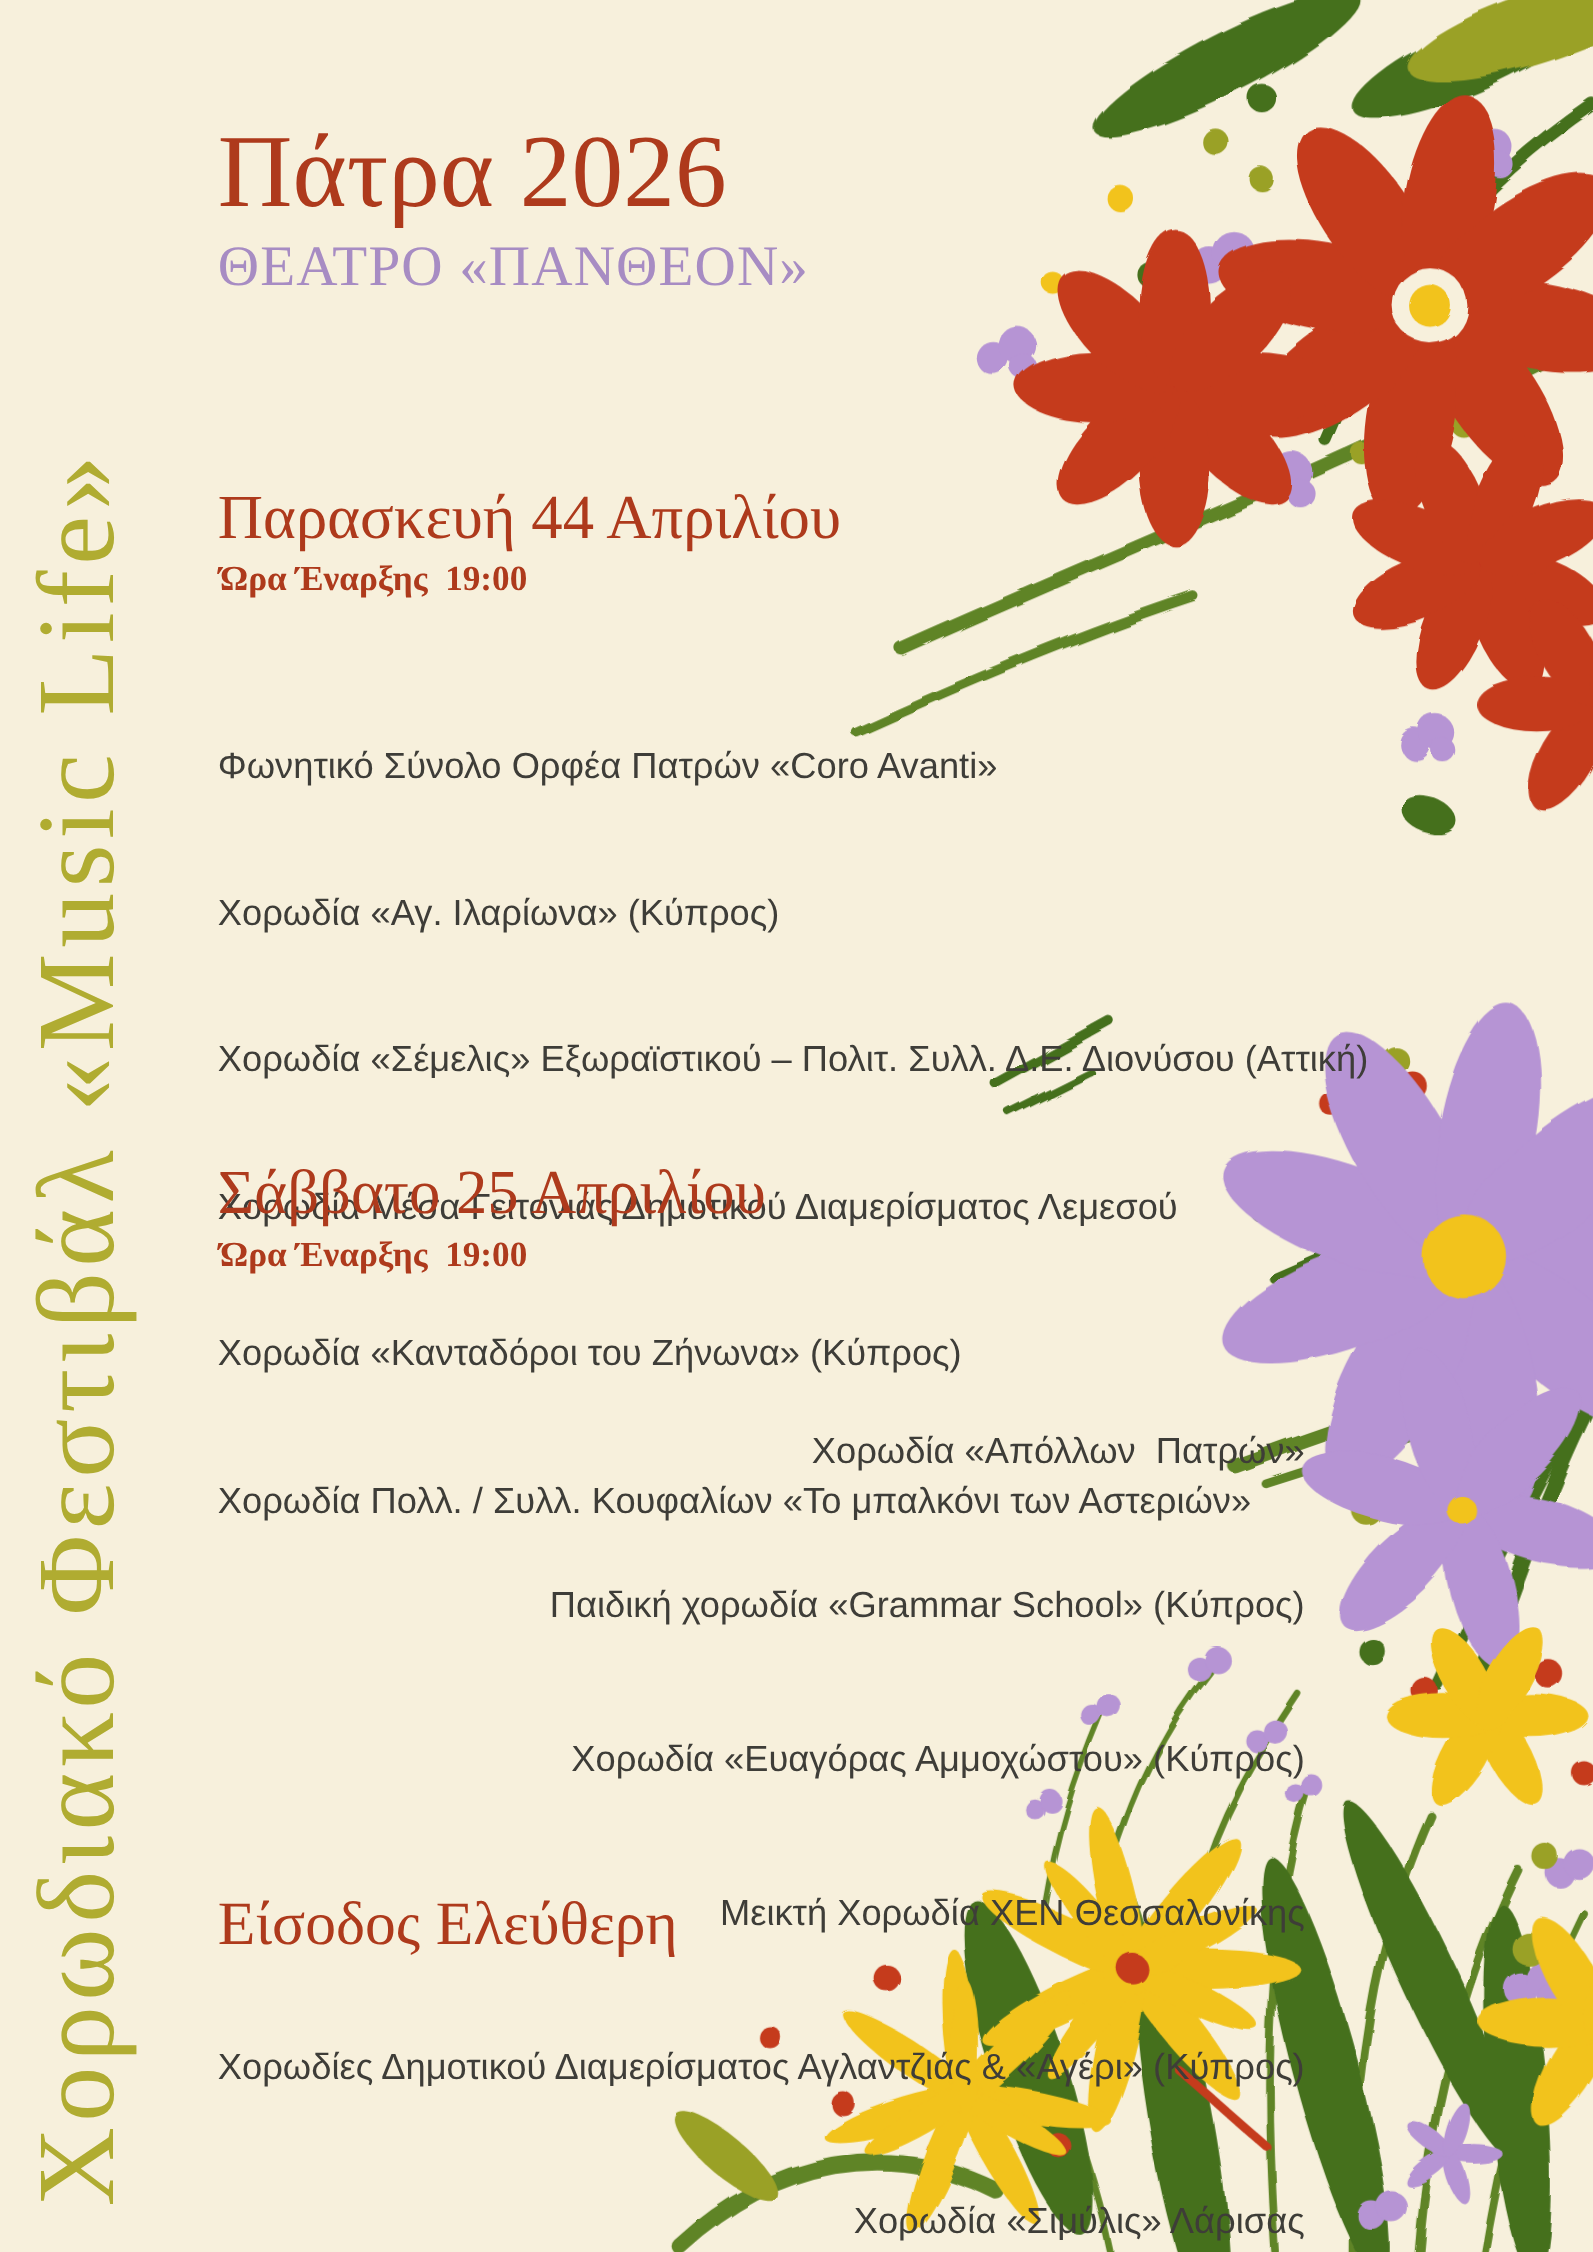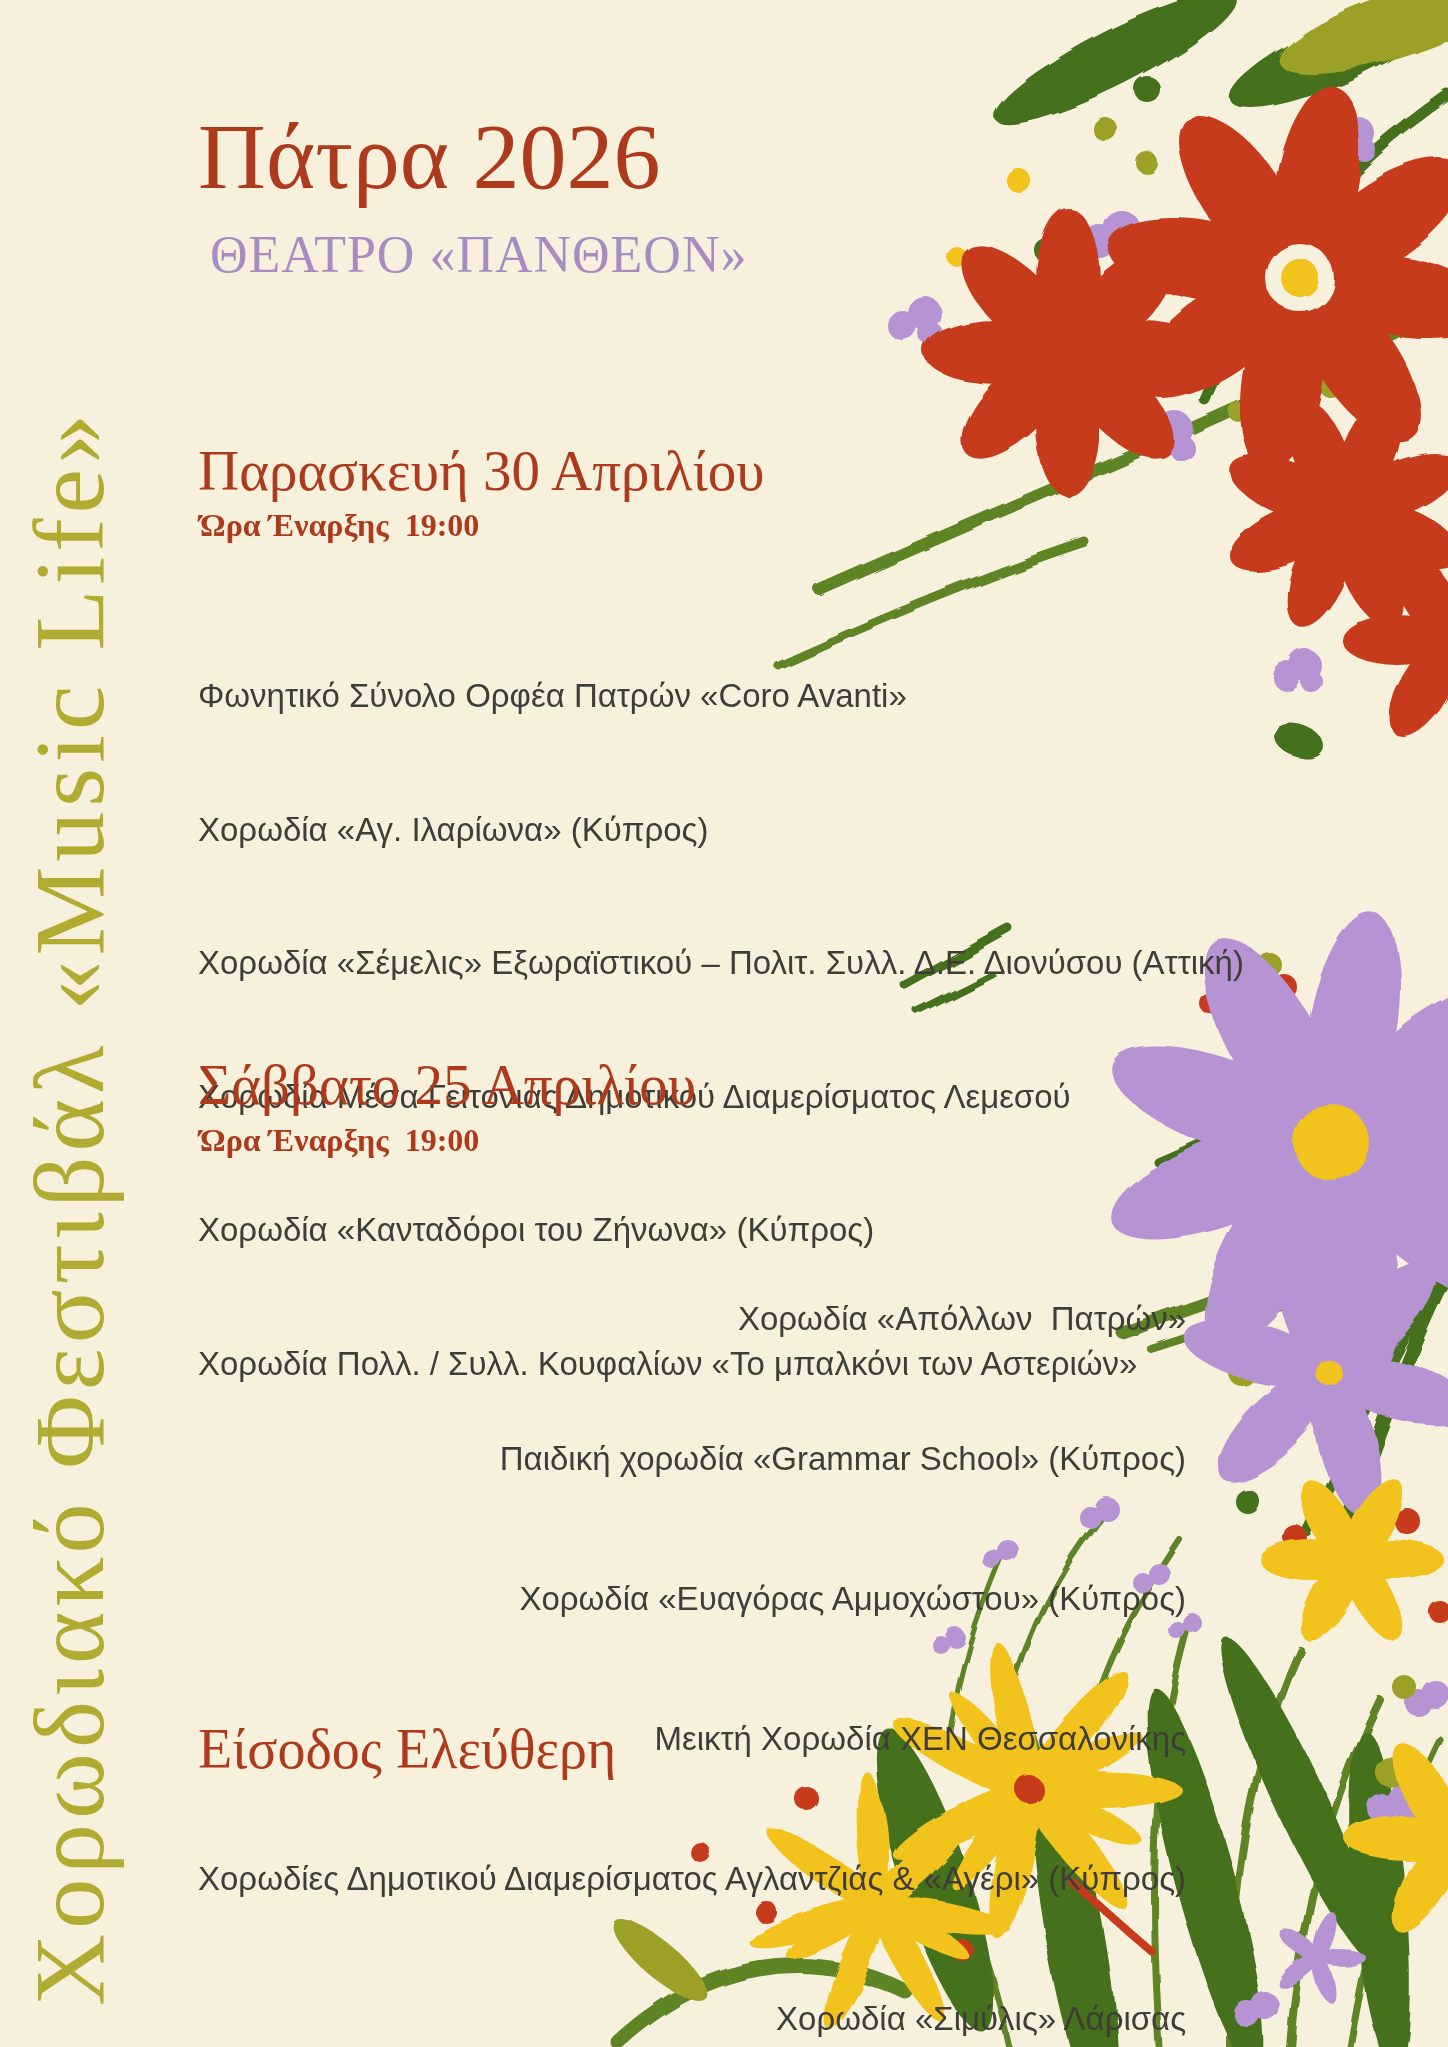--- a/index.html
+++ b/index.html
@@ -318,25 +318,25 @@
             <ellipse transform="rotate(300)" cx="46" rx="62" ry="22"></ellipse>
         </g>
       </g>
     </g>
   </svg>
 
   <div class="vtitle">Χορωδιακό Φεστιβάλ «Music Life»</div>
 
   <header>
     <h1 class="txt serif t-title" style="margin:0;font-weight:400;">Πάτρα 2026</h1>
-    <h2 class="txt serif t-venue" style="margin:12px;font-weight:400;">ΘΕΑΤΡΟ «ΠΑΝΘΕΟΝ»</h2>
+    <h2 class="txt serif t-venue" style="margin:0;font-weight:400;">ΘΕΑΤΡΟ «ΠΑΝΘΕΟΝ»</h2>
   </header>
 
   <section>
-    <h3 class="txt serif day-heading d1-day" style="margin:0;font-weight:400;">Παρασκευή 30 Απριλίου</h3>
+    <h3 class="txt serif day-heading d1-day" style="margin:0;font-weight:400;">Παρασκευή 44 Απριλίου</h3>
     <p class="txt serif time-label d1-time" style="margin:0;">Ώρα Έναρξης  19:00</p>
     <ul class="txt choirs d1-list">
       <li>Φωνητικό Σύνολο Ορφέα Πατρών «Coro Avanti»</li>
       <li>Χορωδία «Αγ. Ιλαρίωνα» (Κύπρος)</li>
       <li>Χορωδία «Σέμελις» Εξωραϊστικού – Πολιτ. Συλλ. Δ.Ε. Διονύσου (Αττική)</li>
       <li>Χορωδία Μέσα Γειτονιάς Δημοτικού Διαμερίσματος Λεμεσού</li>
       <li>Χορωδία «Κανταδόροι του Ζήνωνα» (Κύπρος)</li>
       <li>Χορωδία Πολλ. / Συλλ. Κουφαλίων «Το μπαλκόνι των Αστεριών»</li>
     </ul>
   </section>

